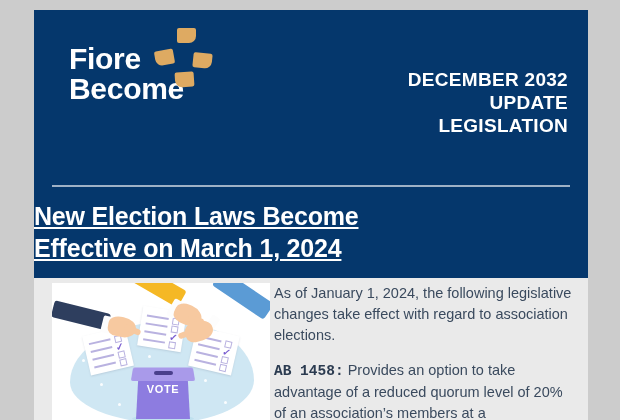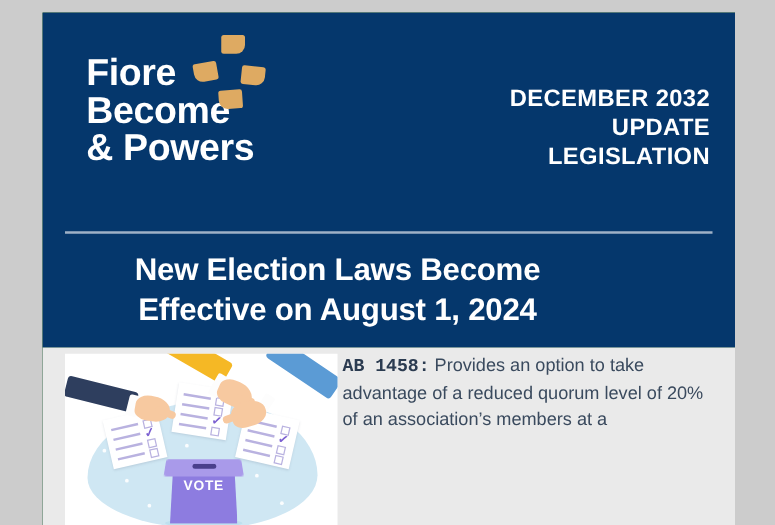--- a/index.html
+++ b/index.html
@@ -21,21 +21,21 @@
     height: 420px;
   }
 
   
   .sheet {
     position: absolute;
     left: 34px;
     top: 10px;
     width: 554px;
     height: 410px;
-    background: #14532d;
+    background: #a16207;
     overflow: hidden;
   }
 
   
   .header {
     position: relative;
     width: 554px;
     height: 268px;
     background: #05376c;
     box-sizing: border-box;
@@ -123,26 +123,26 @@
     height: 2px;
     background: #9fb1c6;
   }
 
   
   .headline {
     position: absolute;
     left: 0;
     top: 190px;
     width: 472px;
-    text-align: center;
     color: #ffffff;
     font-weight: bold;
     font-size: 25px;
     line-height: 32px;
     letter-spacing: -0.2px;
+    text-decoration: underline;
   }
   .headline span { display: block; }
 
   
   .body-area {
     position: relative;
     width: 554px;
     height: 142px;
     background: #eaeaea;
   }
@@ -392,21 +392,20 @@
   <div class="sheet">
 
     <div class="header">
 
       <div class="header-top">
 
         <div class="logo">
           <div class="logo-text">
             <span class="logo-line">Fiore</span>
             <span class="logo-line">Become</span>
-            <span class="logo-line">&amp; Powers</span>
           </div>
         </div>
 
         <div class="logo-mark">
           <span class="mark-pg top"></span>
           <span class="mark-pg left"></span>
           <span class="mark-pg right"></span>
           <span class="mark-pg bottom"></span>
         </div>
 
@@ -414,21 +413,21 @@
           <span>DECEMBER 2032</span>
           <span>UPDATE</span>
           <span>LEGISLATION</span>
         </div>
       </div>
 
       <div class="divider"></div>
 
       <div class="headline">
         <span>New Election Laws Become</span>
-        <span>Effective on August 1, 2024</span>
+        <span>Effective on March 1, 2024</span>
       </div>
     </div>
 
     <div class="body-area">
 
       <div class="illustration">
 
         <div class="blob"></div>
 
         <span class="sparkle" style="left:30px;  top:76px;"></span>
@@ -496,19 +495,22 @@
           <span class="vb-shadow"></span>
           <span class="vb-front"></span>
           <span class="vb-lid"></span>
           <span class="vb-slot"></span>
           <span class="vb-label">VOTE</span>
         </div>
       </div>
 
       <div class="body-text">
         <p>
+          <span>As of January 1, 2024, the following legislative changes take effect with regard to association elections.</span>
+        </p>
+        <p>
           <b>AB 1458:</b><span> Provides an option to take advantage of a reduced quorum level of 20% of an association’s members at a</span>
         </p>
       </div>
 
     </div>
   </div>
 </div>
 
 </body></html>

